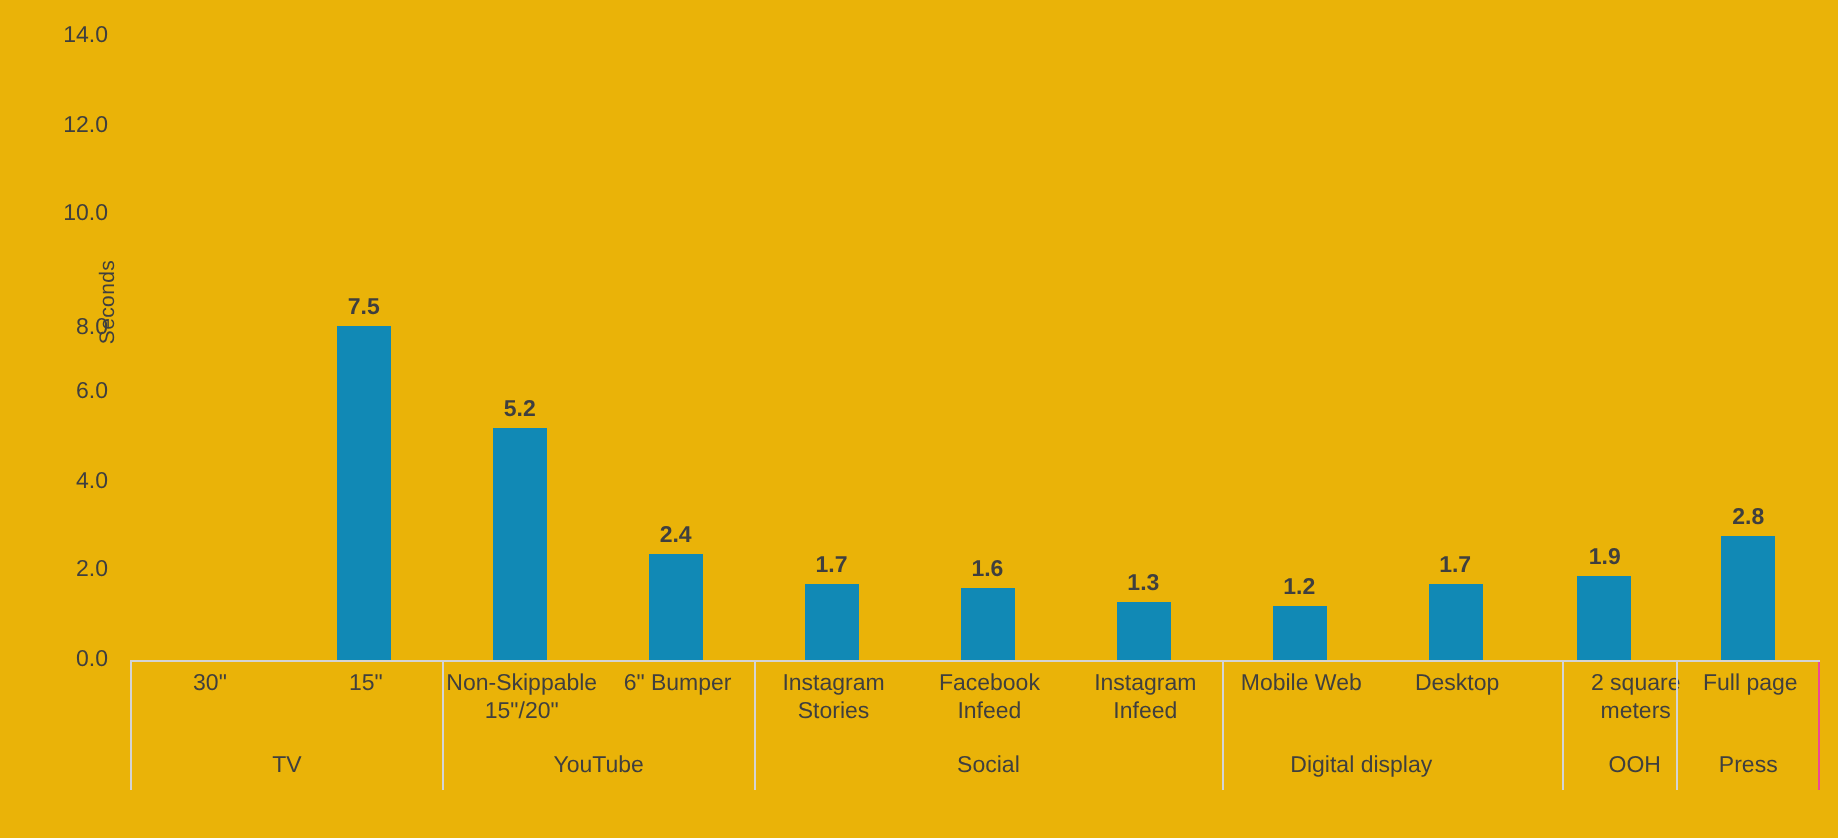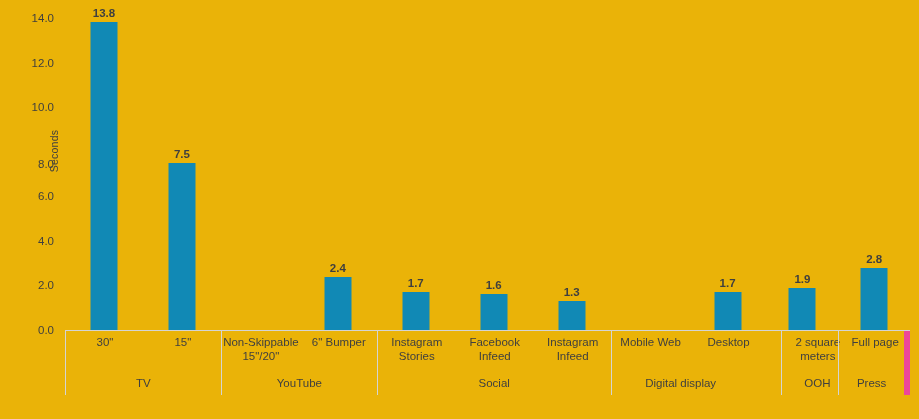--- a/index.html
+++ b/index.html
@@ -101,21 +101,21 @@
     height: 64px;
   }
   .group-cell {
     position: absolute;
     top: 0;
     height: 64px;
     border-left: 1px solid #d4d4d4;
     box-sizing: border-box;
   }
   .group-cell.last {
-    border-right: 6px solid #ec4899;
+    border-right: 1px solid #ec4899;
   }
   .group-label {
     position: absolute;
     bottom: 6px;
     left: 0;
     width: 100%;
     text-align: center;
     font-size: 11.5px;
     color: #3f3f3f;
     white-space: nowrap;
@@ -144,44 +144,48 @@
       <div class="y-tick" style="top: 62.5714px;">12.0</div>
       <div class="y-tick" style="top: 107.143px;">10.0</div>
       <div class="y-tick" style="top: 164px;">8.0</div>
       <div class="y-tick" style="top: 196.286px;">6.0</div>
       <div class="y-tick" style="top: 240.857px;">4.0</div>
       <div class="y-tick" style="top: 285.429px;">2.0</div>
       <div class="y-tick" style="top: 330px;">0.0</div>
     </div>
 
   <div id="plot-area">
-      <div class="bar-slot" style="left: 0px; width: 77.952px;">
-        <div class="bar" title="30&quot;: 13.8" style="height: 307.543px; background: rgb(17, 137, 181);"></div>
-        <div class="bar-value" style="bottom: 310.543px;">13.8</div>
-      </div>
       <div class="bar-slot" style="left: 77.952px; width: 77.952px;">
         <div class="bar" title="15&quot;: 7.5" style="height: 167.143px; background: rgb(17, 137, 181);"></div>
         <div class="bar-value" style="bottom: 170.143px; margin-top: 24px;">7.5</div>
       </div>
+      <div class="bar-slot" style="left: 155.904px; width: 77.952px;">
+        <div class="bar" title="Non-Skippable 15&quot;/20&quot;: 5.2" style="height: 115.886px; background: rgb(17, 137, 181);"></div>
+        <div class="bar-value" style="bottom: 118.886px;">5.2</div>
+      </div>
       <div class="bar-slot" style="left: 233.856px; width: 77.952px;">
         <div class="bar" title="6&quot; Bumper: 2.4" style="height: 53.4857px; background: rgb(17, 137, 181);"></div>
         <div class="bar-value" style="bottom: 56.4857px; margin-top: 28px;">2.4</div>
       </div>
       <div class="bar-slot" style="left: 311.808px; width: 77.952px;">
         <div class="bar" title="Instagram Stories: 1.7" style="height: 37.8857px; background: rgb(17, 137, 181);"></div>
         <div class="bar-value" style="bottom: 40.8857px;">1.7</div>
       </div>
       <div class="bar-slot" style="left: 389.76px; width: 77.952px;">
         <div class="bar" title="Facebook Infeed: 1.6" style="height: 35.6571px; background: rgb(17, 137, 181);"></div>
         <div class="bar-value" style="bottom: 38.6571px;">1.6</div>
       </div>
       <div class="bar-slot" style="left: 467.712px; width: 77.952px;">
         <div class="bar" title="Instagram Infeed: 1.3" style="height: 28.9714px; background: rgb(17, 137, 181);"></div>
         <div class="bar-value" style="bottom: 31.9714px;">1.3</div>
       </div>
+      <div class="bar-slot" style="left: 545.664px; width: 77.952px;">
+        <div class="bar" title="Mobile Web: 1.2" style="height: 26.7429px; background: rgb(17, 137, 181);"></div>
+        <div class="bar-value" style="bottom: 29.7429px;">1.2</div>
+      </div>
       <div class="bar-slot" style="left: 623.616px; width: 77.952px;">
         <div class="bar" title="Desktop: 1.7" style="height: 37.8857px; background: rgb(17, 137, 181);"></div>
         <div class="bar-value" style="bottom: 40.8857px;">1.7</div>
       </div>
       <div class="bar-slot" style="left: 701.568px; width: 71.7159px;">
         <div class="bar" title="2 square meters: 1.9" style="height: 42.3429px; background: rgb(17, 137, 181);"></div>
         <div class="bar-value" style="bottom: 45.3429px;">1.9</div>
       </div>
       <div class="bar-slot" style="left: 773.284px; width: 71.7159px;">
         <div class="bar" title="Full page: 2.8" style="height: 62.4px; background: rgb(17, 137, 181);"></div>

